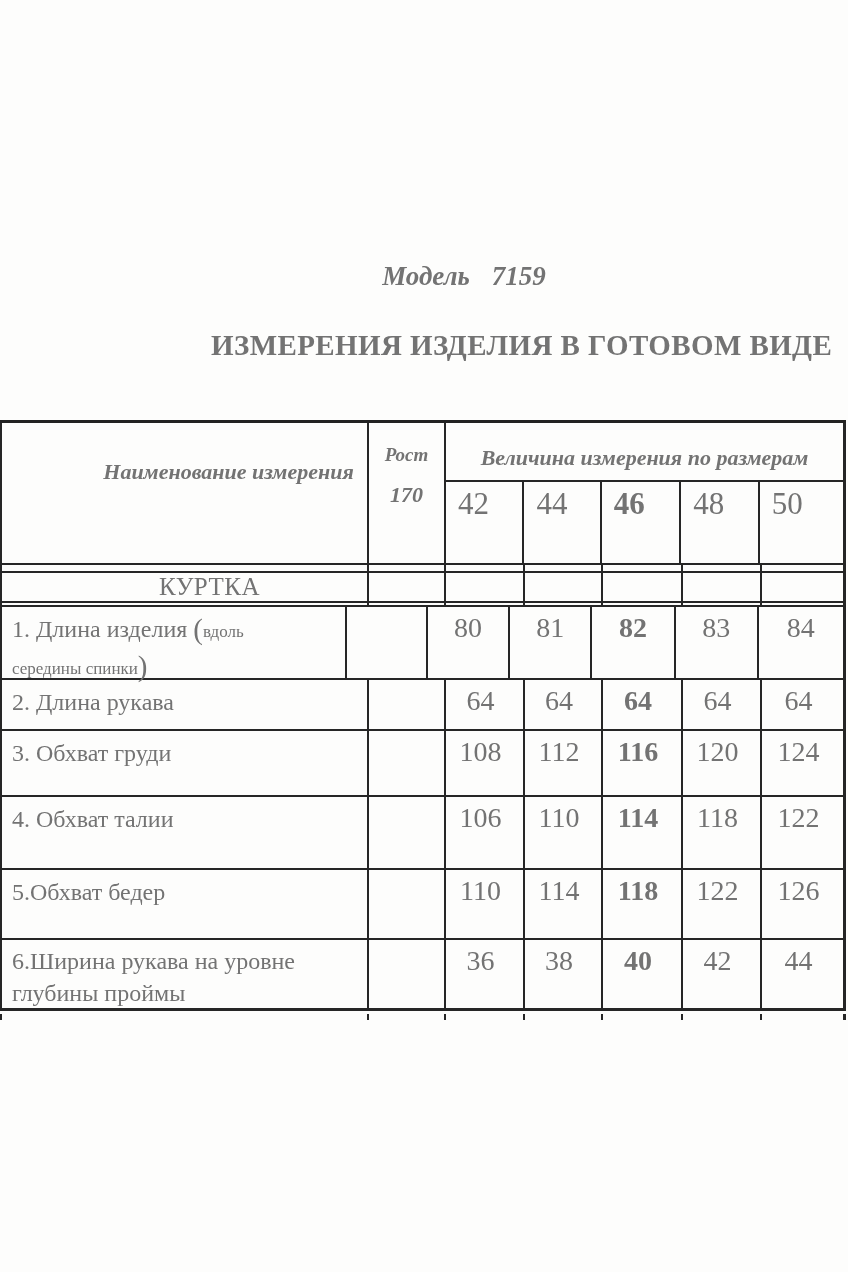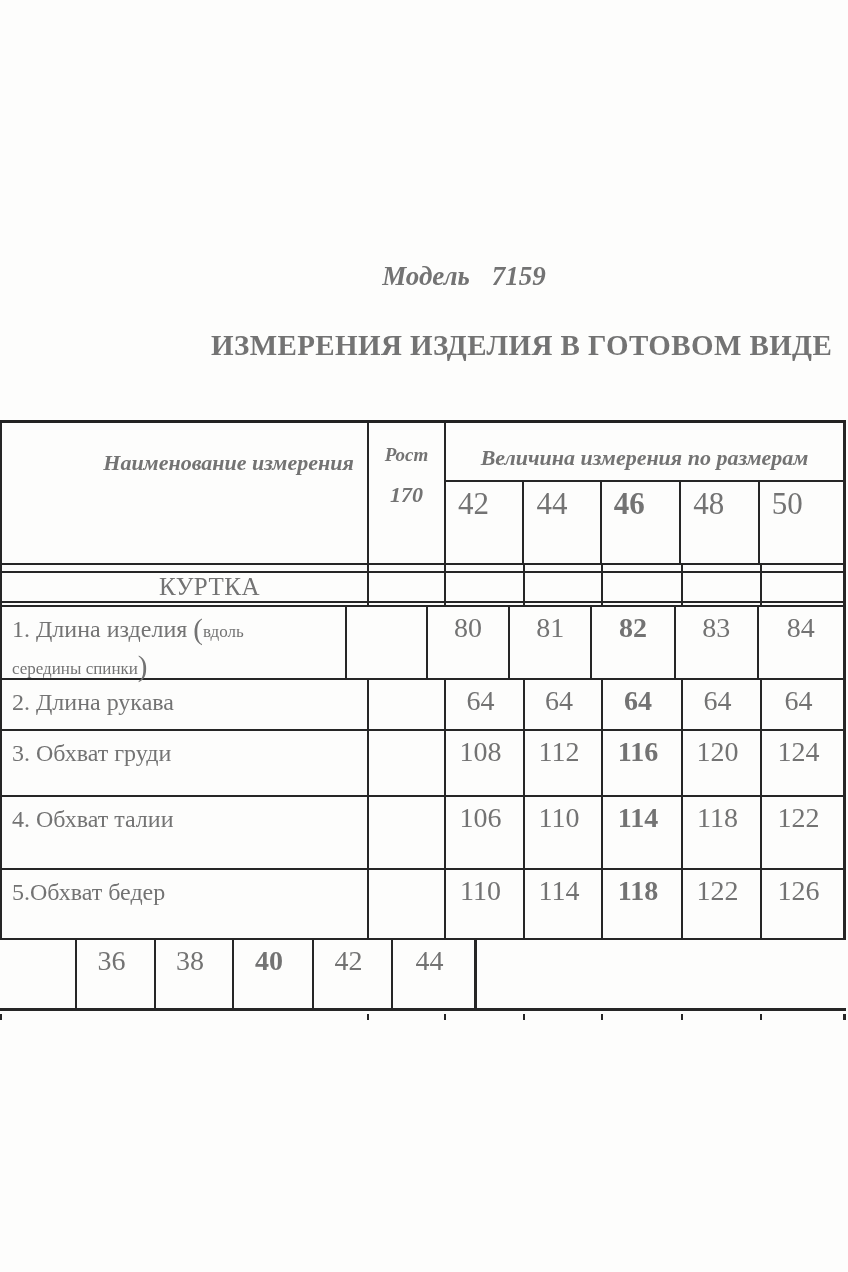--- a/index.html
+++ b/index.html
@@ -32,21 +32,21 @@
   .trow{display:flex;width:846px;}
   .c{box-sizing:border-box;border-right:2px solid #262626;}
   .c.first{border-left:2px solid #262626;}
   .c.last{border-right:3px solid #262626;}
   .w-name{width:369px;}
   .w-rost{width:77px;}
   .w-s1{width:79px;}.w-s2{width:78px;}.w-s3{width:80px;font-weight:bold;}.w-s4{width:79px;}.w-s5{width:84px;}
   
   .thead{height:140px;border-bottom:2px solid #262626;}
   .hdr-name{
-    padding-top:27px;padding-left:88px;text-align:center;
+    padding-top:36px;padding-left:88px;text-align:center;
     font-style:italic;font-weight:bold;font-size:22px;
   }
   .hdr-rost{display:flex;flex-direction:column;align-items:center;}
   .hdr-rost .rost-l{margin-top:21px;font-style:italic;font-weight:bold;font-size:19px;}
   .hdr-rost .rost-v{margin-top:16px;font-style:italic;font-weight:bold;font-size:22px;}
   .sizes-group{width:400px;display:flex;flex-direction:column;border-right:none;}
   .sizes-label{
     height:59px;border-bottom:2px solid #262626;box-sizing:border-box;
     text-align:center;padding-top:22px;
     font-style:italic;font-weight:bold;font-size:22px;
@@ -183,20 +183,24 @@
       <div class="c first w-name cell-label">5.Обхват бедер</div>
       <div class="c w-rost"></div>
       <div class="c w-s1 cell-val">110</div>
       <div class="c w-s2 cell-val">114</div>
       <div class="c w-s3 cell-val">118</div>
       <div class="c w-s4 cell-val">122</div>
       <div class="c last w-s5 cell-val">126</div>
     </div>
 
     <div class="trow brow h-r6 lastrow">
+      <div class="c first w-name cell-label" style="line-height:32px;">
+        <span>6.Ширина рукава на уровне</span><br>
+        <span>глубины проймы</span>
+      </div>
       <div class="c w-rost"></div>
       <div class="c w-s1 cell-val">36</div>
       <div class="c w-s2 cell-val">38</div>
       <div class="c w-s3 cell-val">40</div>
       <div class="c w-s4 cell-val">42</div>
       <div class="c last w-s5 cell-val">44</div>
     </div>
 
   </div>
 

